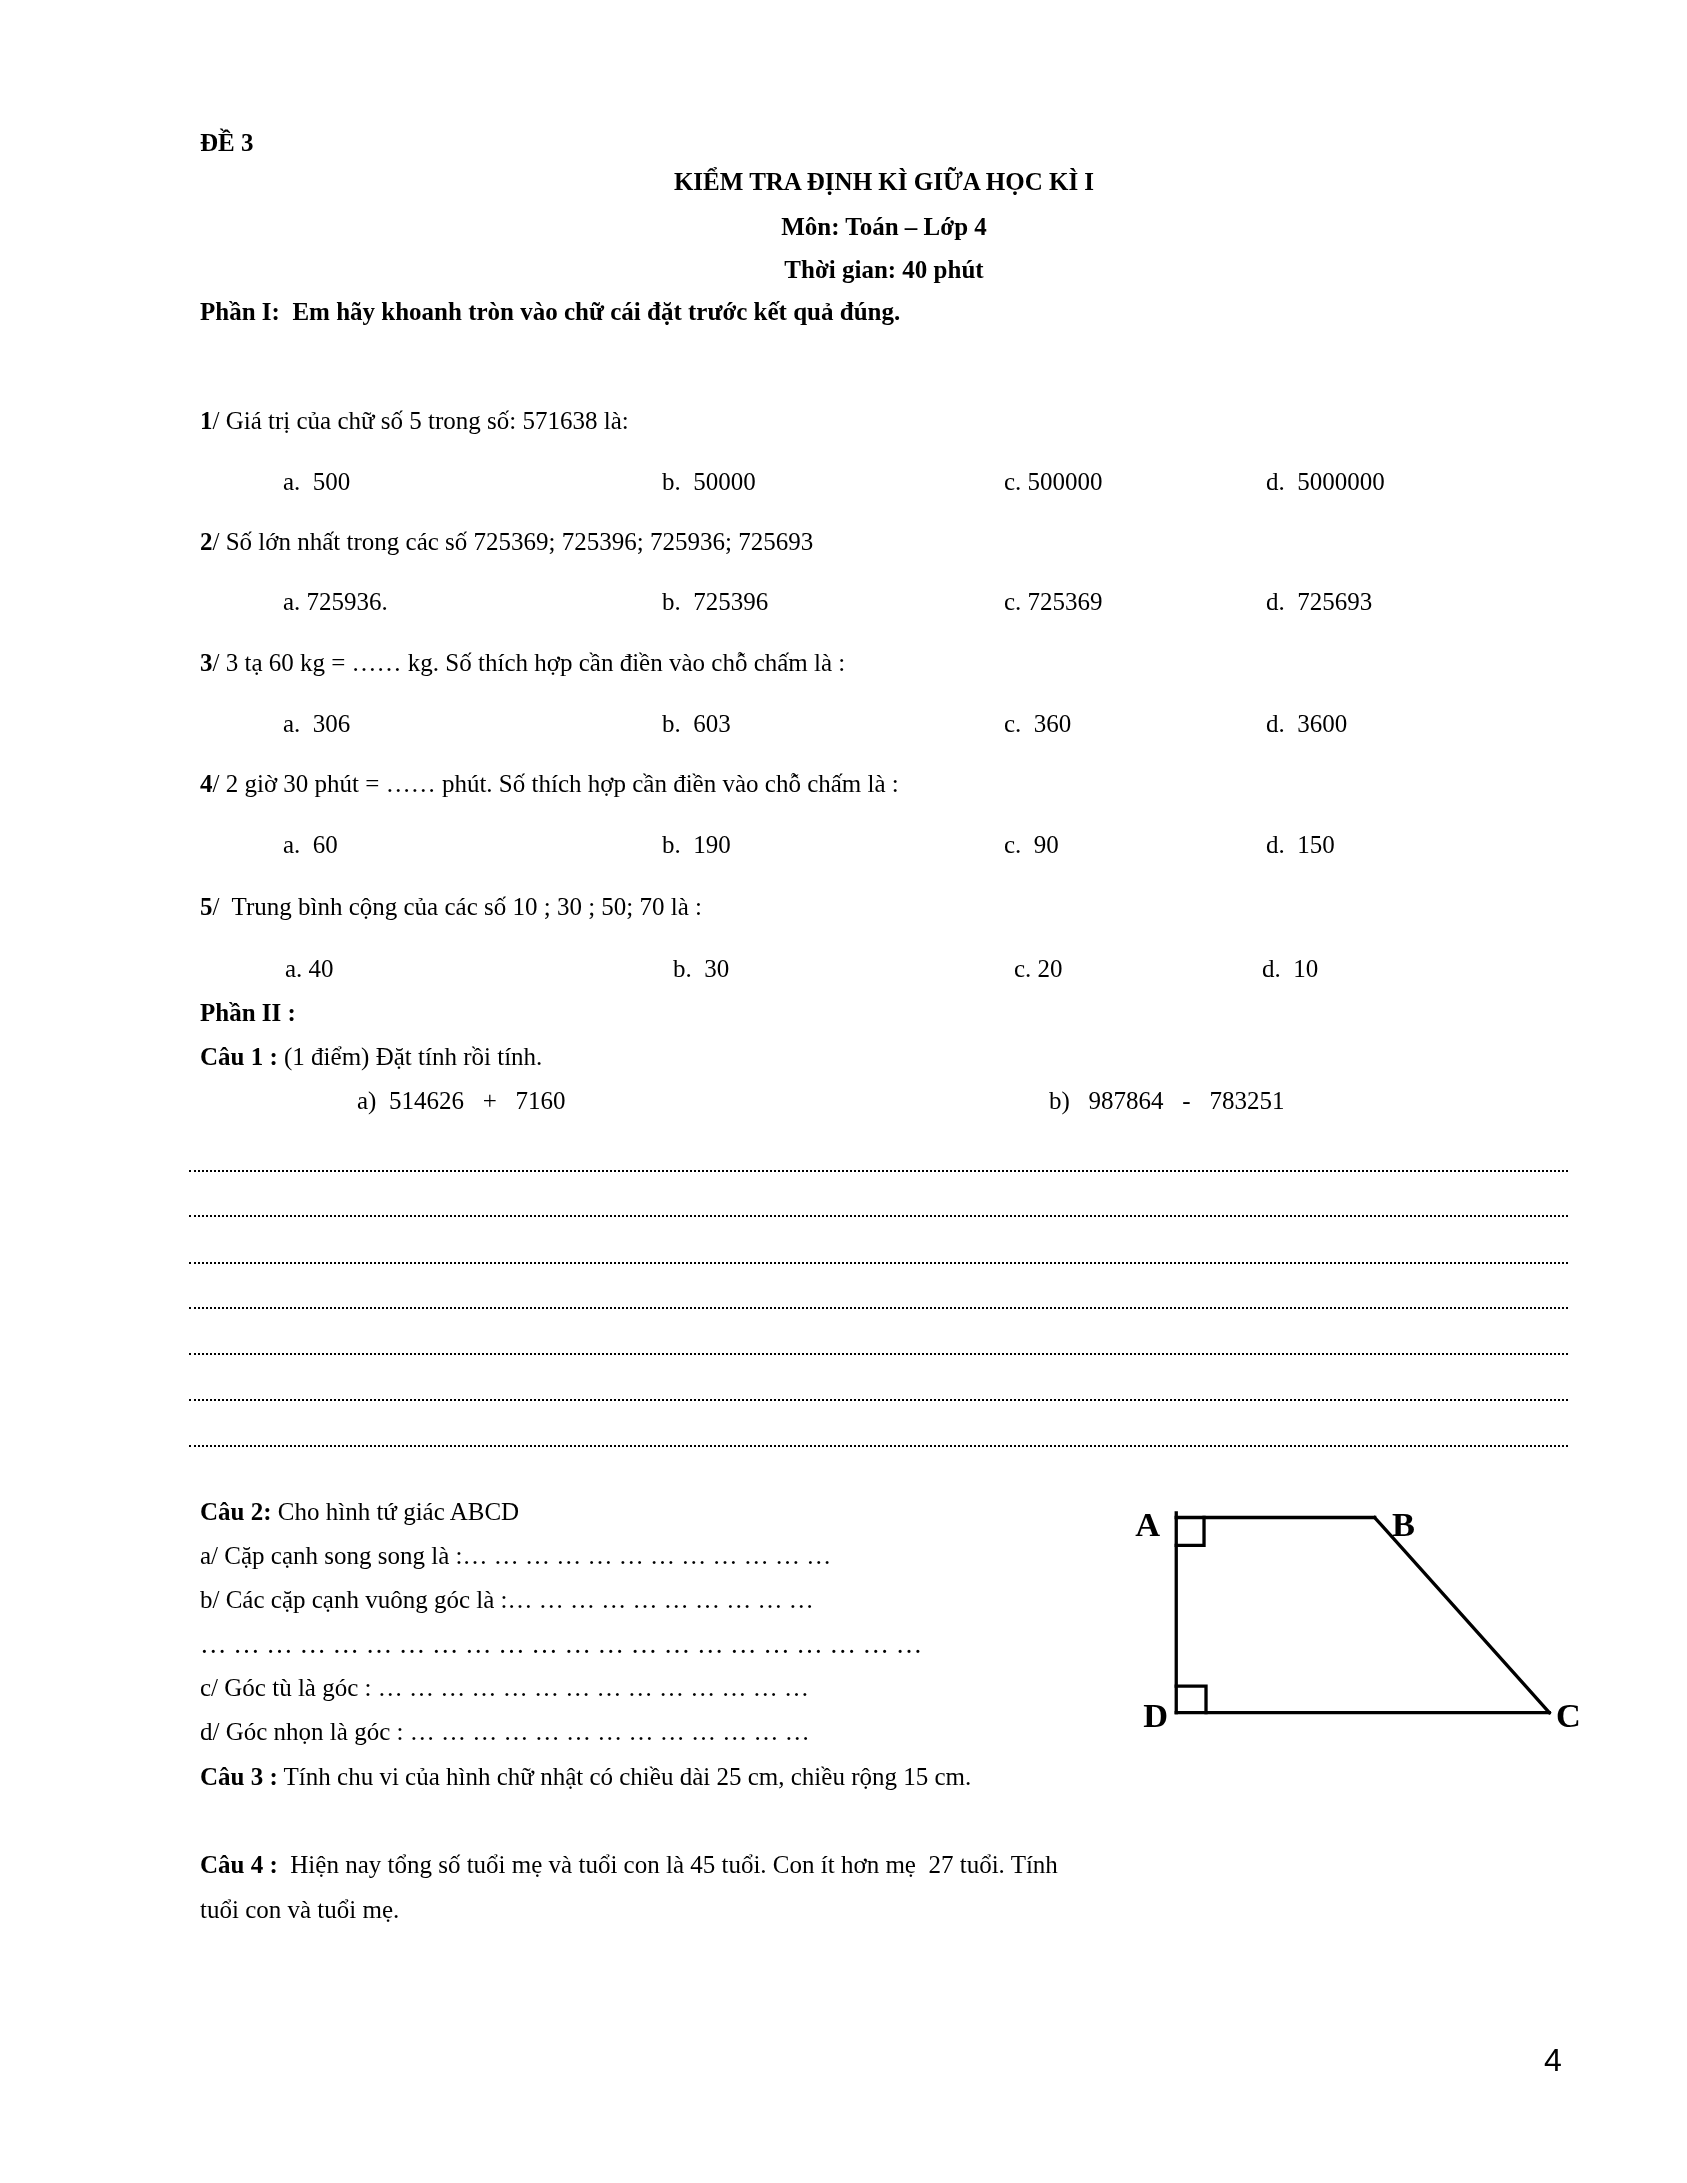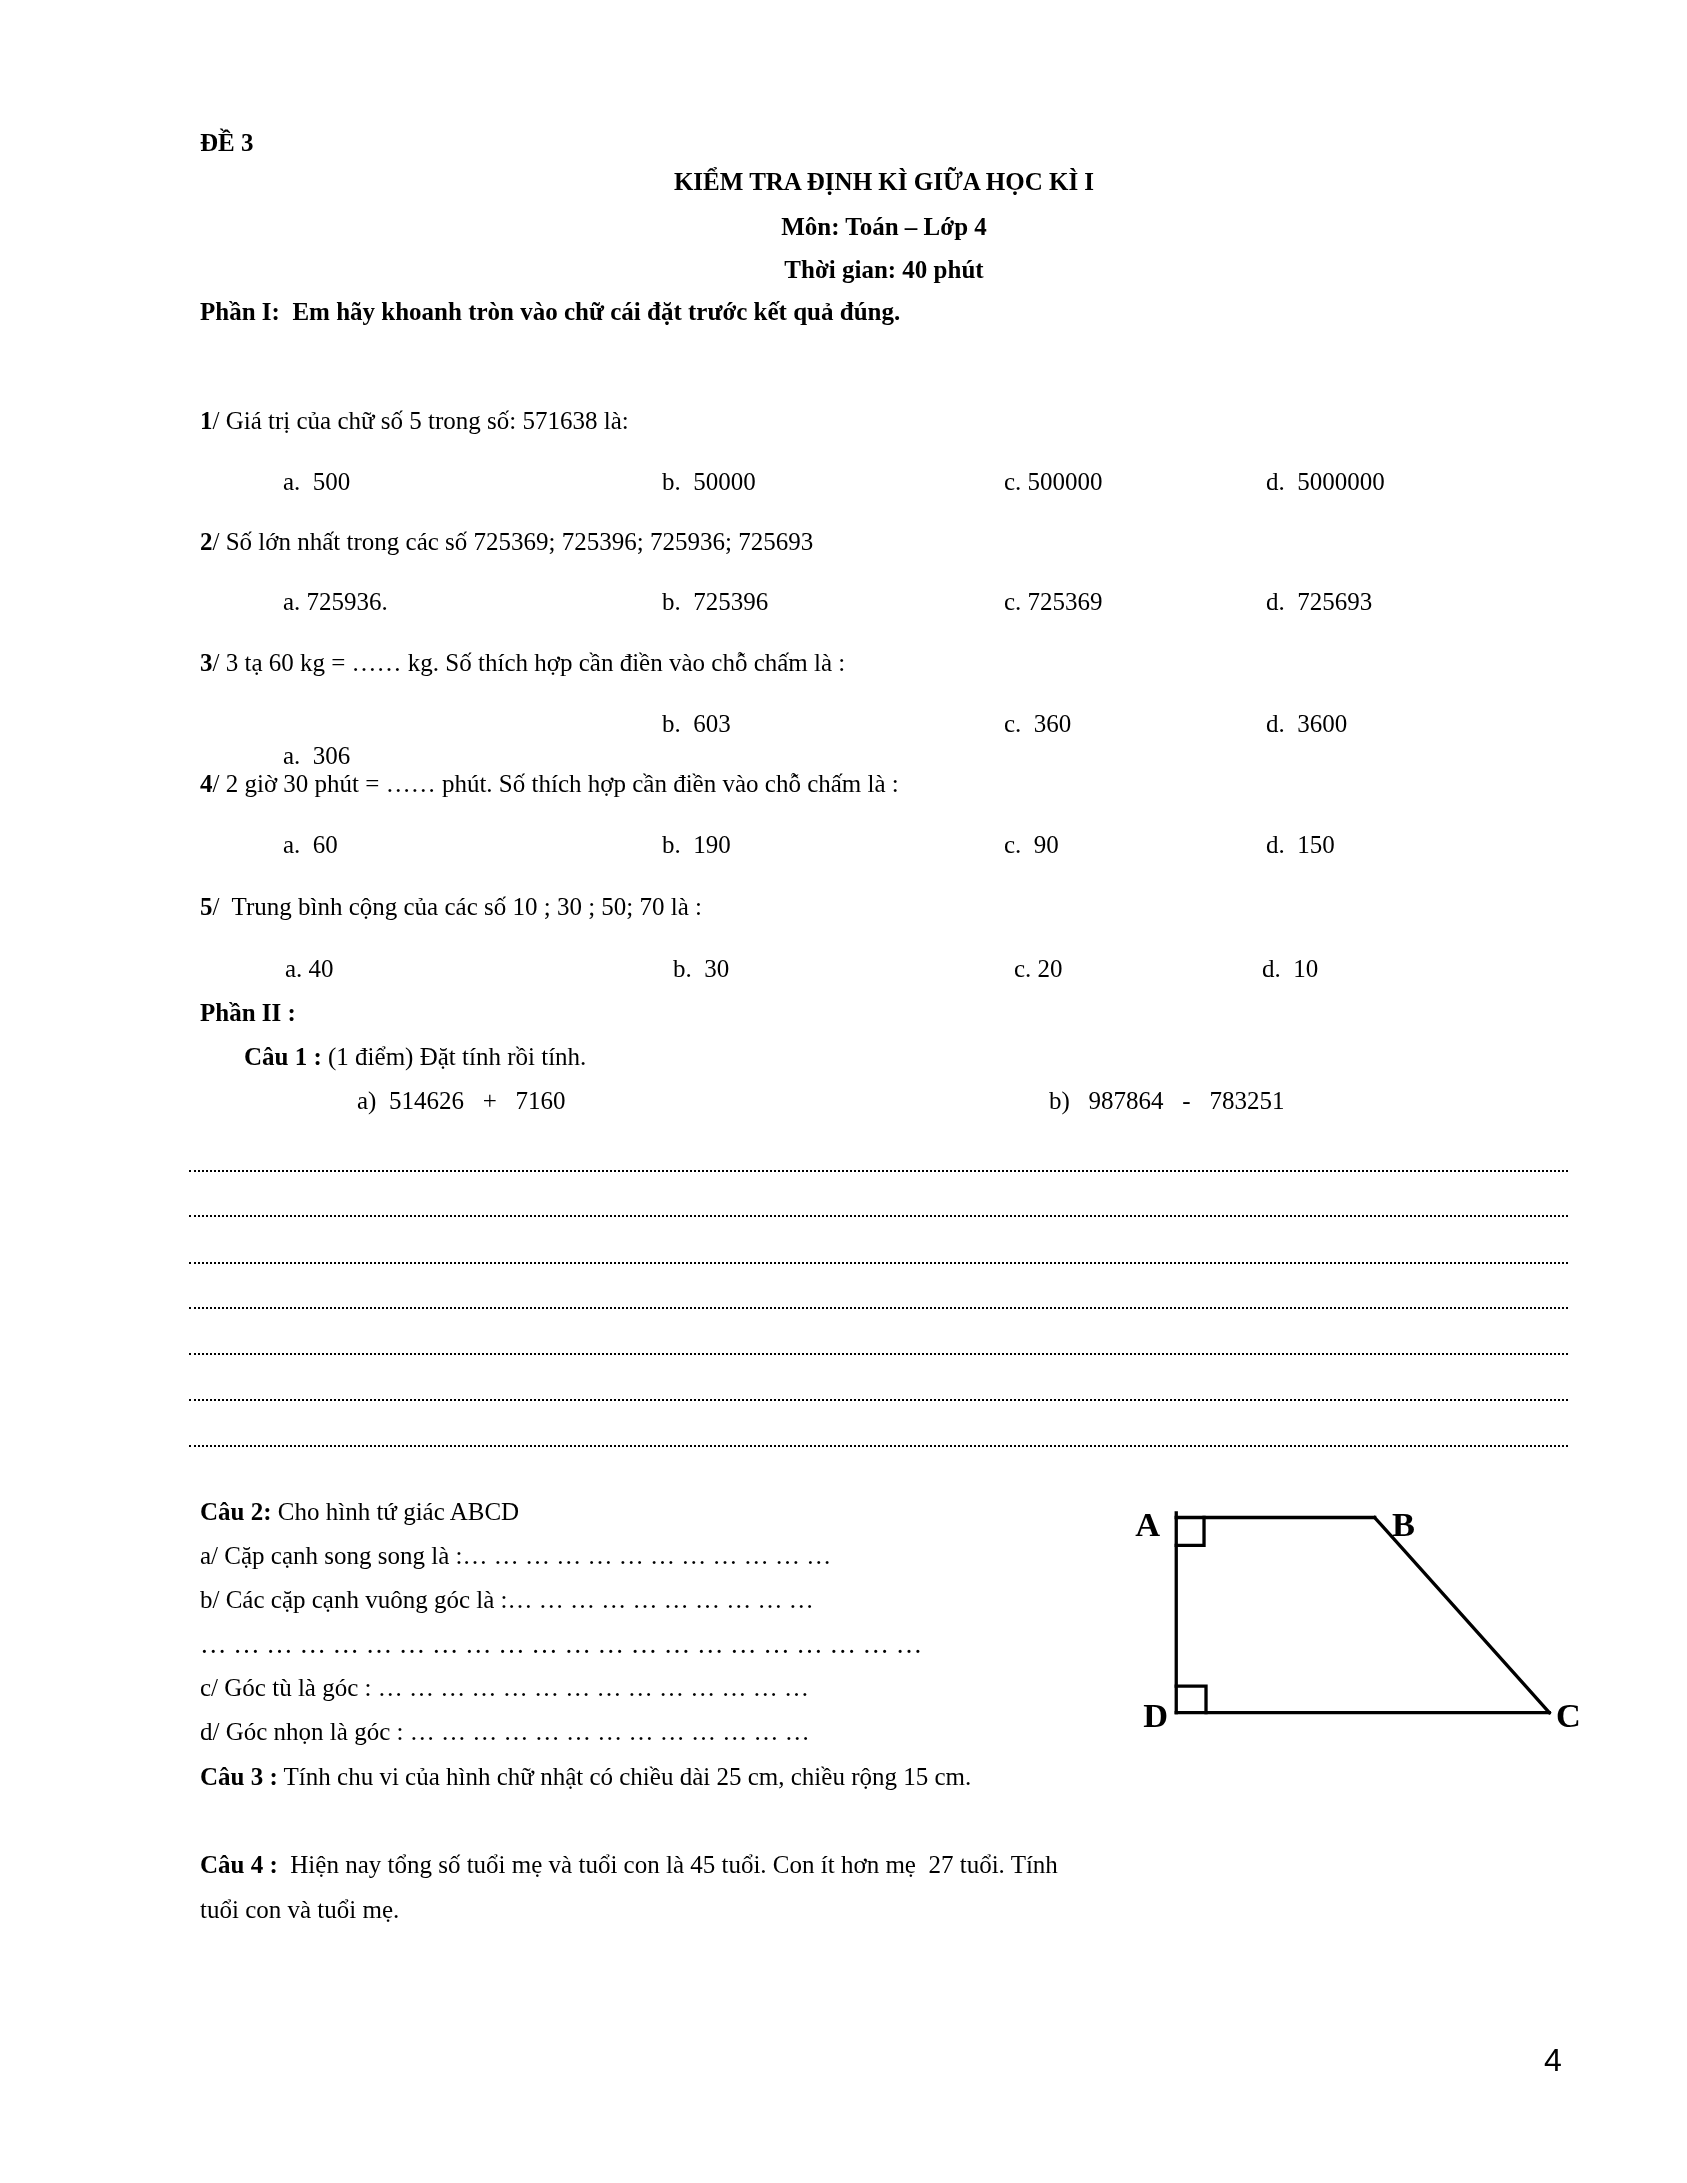--- a/index.html
+++ b/index.html
@@ -30,39 +30,39 @@
 <div class="t" style="left:1004px; top:469px;">c. 500000</div>
 <div class="t" style="left:1266px; top:469px;">d.  5000000</div>
 
 <div class="t" style="left:200px; top:529px;"><span class="b">2</span><span>/ Số lớn nhất trong các số 725369; 725396; 725936; 725693</span></div>
 <div class="t" style="left:283px; top:589px;">a. 725936.</div>
 <div class="t" style="left:662px; top:589px;">b.  725396</div>
 <div class="t" style="left:1004px; top:589px;">c. 725369</div>
 <div class="t" style="left:1266px; top:589px;">d.  725693</div>
 
 <div class="t" style="left:200px; top:650px;"><span class="b">3</span><span>/ 3 tạ 60 kg = …… kg. Số thích hợp cần điền vào chỗ chấm là :</span></div>
-<div class="t" style="left:283px; top:711px;margin-top:32px;">a.  306</div>
+<div class="t" style="left:283px; top:711px;">a.  306</div>
 <div class="t" style="left:662px; top:711px;">b.  603</div>
 <div class="t" style="left:1004px; top:711px;">c.  360</div>
 <div class="t" style="left:1266px; top:711px;">d.  3600</div>
 
 <div class="t" style="left:200px; top:771px;"><span class="b">4</span><span>/ 2 giờ 30 phút = …… phút. Số thích hợp cần điền vào chỗ chấm là :</span></div>
 <div class="t" style="left:283px; top:832px;">a.  60</div>
 <div class="t" style="left:662px; top:832px;">b.  190</div>
 <div class="t" style="left:1004px; top:832px;">c.  90</div>
 <div class="t" style="left:1266px; top:832px;">d.  150</div>
 
 <div class="t" style="left:200px; top:894px;"><span class="b">5</span><span>/  Trung bình cộng của các số 10 ; 30 ; 50; 70 là :</span></div>
 <div class="t" style="left:285px; top:956px;">a. 40</div>
 <div class="t" style="left:673px; top:956px;">b.  30</div>
 <div class="t" style="left:1014px; top:956px;">c. 20</div>
 <div class="t" style="left:1262px; top:956px;">d.  10</div>
 
 <div class="t b" style="left:200px; top:1000px;">Phần II :</div>
-<div class="t" style="left:200px; top:1044px;margin-left:44px;"><span class="b">Câu 1 :</span><span> (1 điểm) Đặt tính rồi tính.</span></div>
+<div class="t" style="left:200px; top:1044px;"><span class="b">Câu 1 :</span><span> (1 điểm) Đặt tính rồi tính.</span></div>
 <div class="t" style="left:357px; top:1088px;">a)  514626   +   7160</div>
 <div class="t" style="left:1049px; top:1088px;">b)   987864   -   783251</div>
 
 <div class="dotline" style="top:1170px;"></div>
 <div class="dotline" style="top:1215px;"></div>
 <div class="dotline" style="top:1262px;"></div>
 <div class="dotline" style="top:1307px;"></div>
 <div class="dotline" style="top:1353px;"></div>
 <div class="dotline" style="top:1399px;"></div>
 <div class="dotline" style="top:1445px;"></div>

